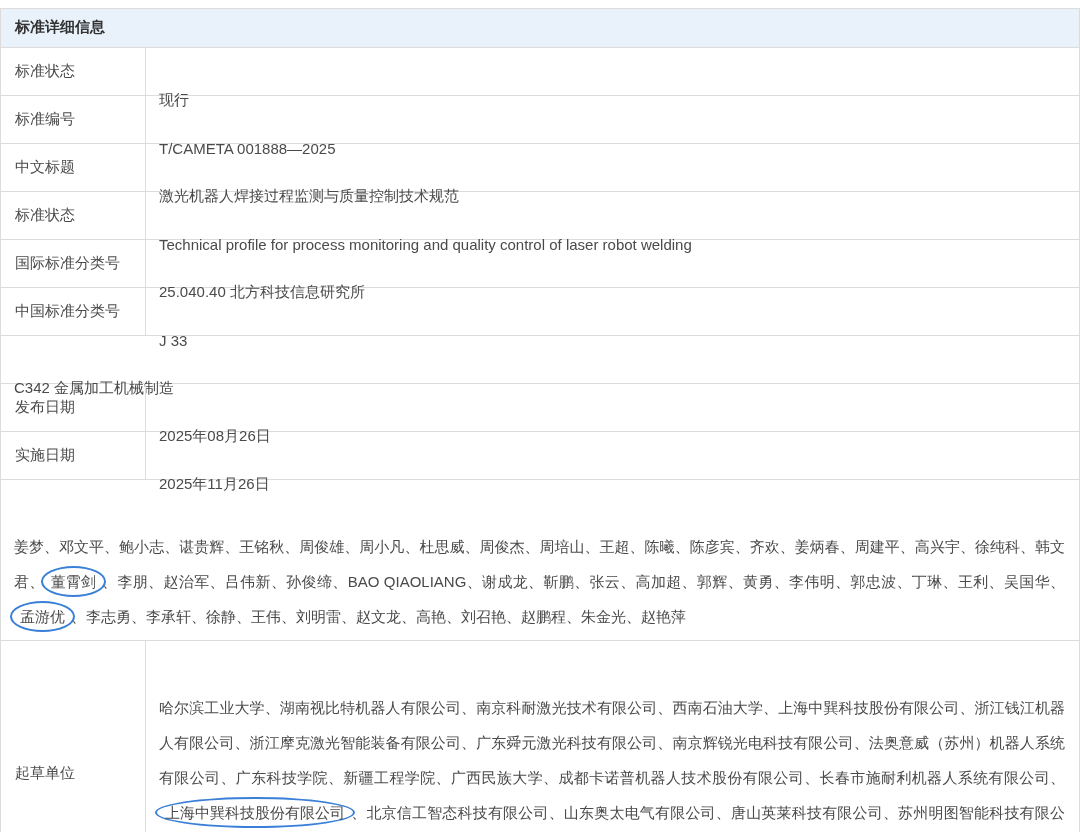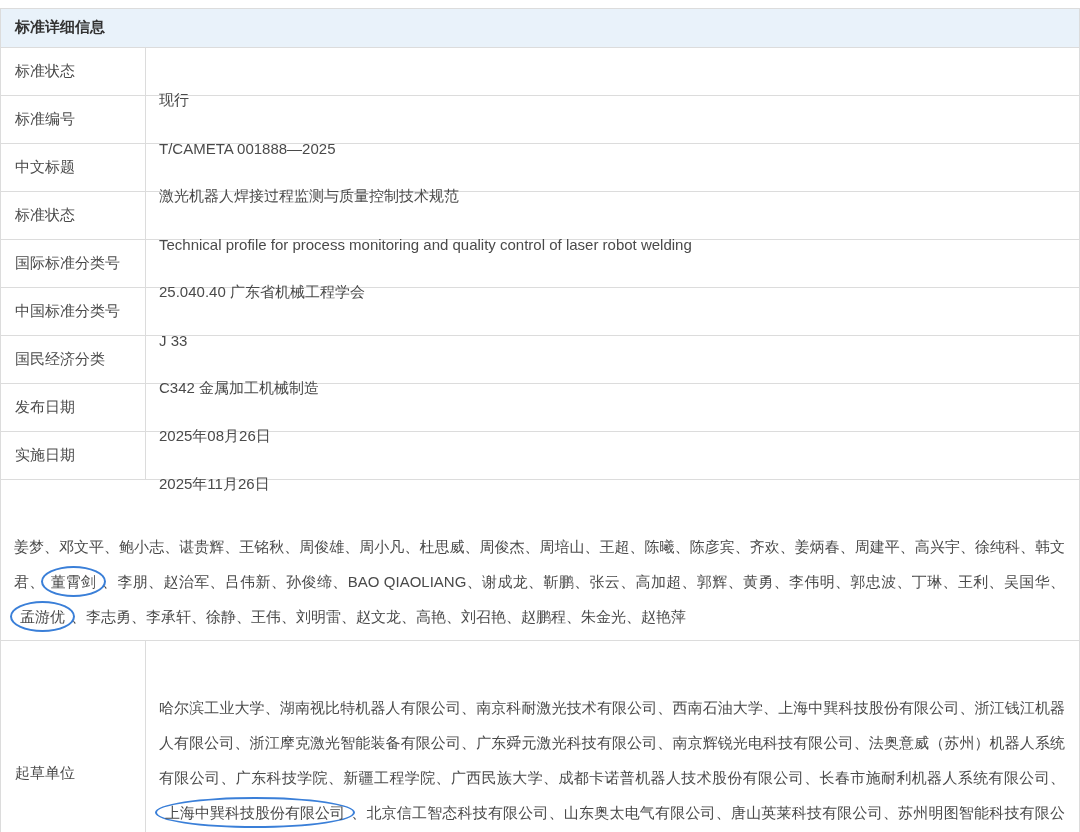--- a/index.html
+++ b/index.html
@@ -87,30 +87,29 @@
     <div class="value">激光机器人焊接过程监测与质量控制技术规范</div>
   </div>
 
   <div class="row single">
     <div class="label">标准状态</div>
     <div class="value">Technical profile for process monitoring and quality control of laser robot welding</div>
   </div>
 
   <div class="row single">
     <div class="label">国际标准分类号</div>
-    <div class="value">25.040.40 广东省机械工程学会</div>
+    <div class="value">25.040.40 北方科技信息研究所</div>
   </div>
 
   <div class="row single">
     <div class="label">中国标准分类号</div>
     <div class="value">J 33</div>
   </div>
 
   <div class="row single">
-    <div class="label">国民经济分类</div>
     <div class="value">C342 金属加工机械制造</div>
   </div>
 
   <div class="row single">
     <div class="label">发布日期</div>
     <div class="value">2025年08月26日</div>
   </div>
 
   <div class="row single">
     <div class="label">实施日期</div>

